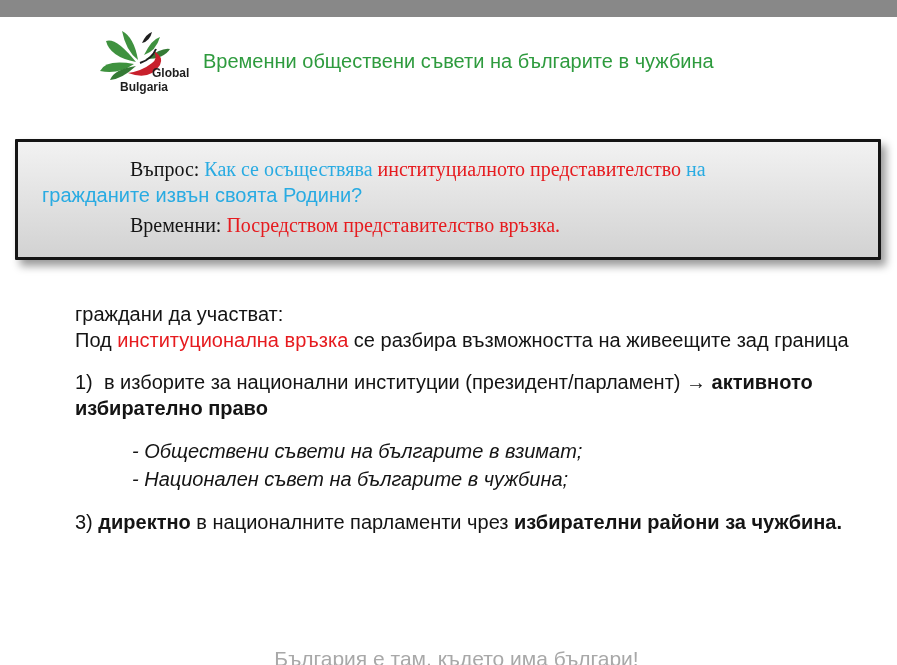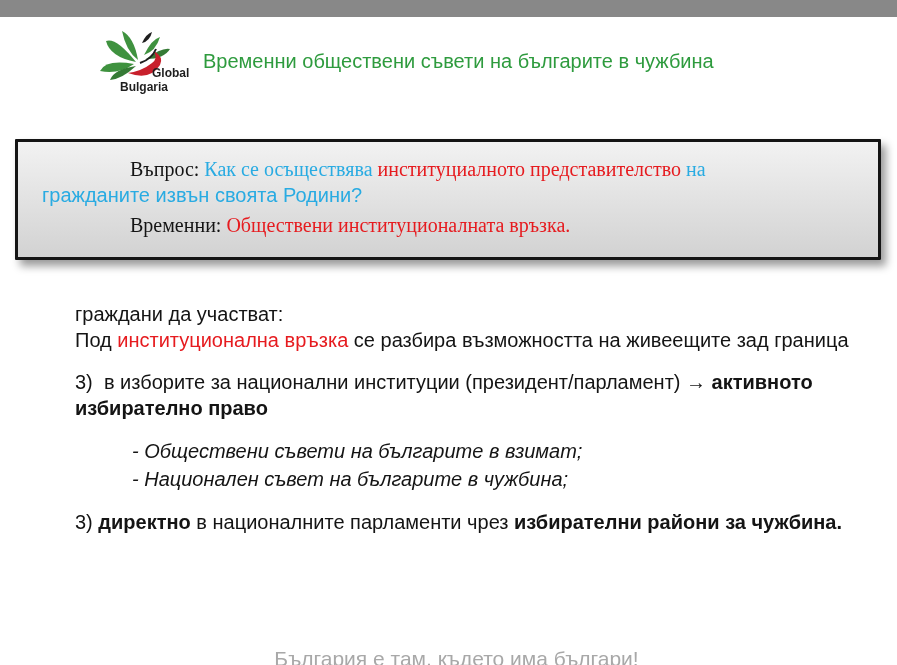--- a/index.html
+++ b/index.html
@@ -65,31 +65,31 @@
   </svg>
 
   <div class="title">Временни обществени съвети на българите в чужбина</div>
 
   <div class="qbox">
       <div class="block">
         <div class="line ind"><span class="seg k">Въпрос: </span><span class="seg bl">Как се осъществява </span><span class="seg r">институциалното представителство </span><span class="seg bl">на</span></div>
         <div class="line"><span class="seg bl">гражданите извън своята Родини?</span></div>
       </div>
       <div class="block">
-        <div class="line ind"><span class="seg k">Временни: </span><span class="seg r">Обществени институционалната връзка.</span></div>
+        <div class="line ind"><span class="seg k">Временни: </span><span class="seg r">Посредством представителство връзка.</span></div>
       </div>
     </div>
 
   <div class="bodytext">
       <div class="block">
         <div class="line"><span class="seg k">граждани да участват:</span></div>
         <div class="line"><span class="seg k">Под </span><span class="seg r">институционална връзка </span><span class="seg k">се разбира възможността на живеещите зад граница</span></div>
       </div>
       <div class="block">
-        <div class="line"><span class="seg k">3)  в изборите за национални институции (президент/парламент) </span><span class="seg b">→ активното</span></div>
+        <div class="line"><span class="seg k">1)  в изборите за национални институции (президент/парламент) </span><span class="seg b">→ активното</span></div>
         <div class="line"><span class="seg b">избирателно право</span></div>
       </div>
       <div class="block">
       </div>
       <div class="block sub">
         <div class="line it"><span class="seg k">- Обществени съвети на българите в взимат;</span></div>
         <div class="line it"><span class="seg k">- Национален съвет на българите в чужбина;</span></div>
       </div>
       <div class="block">
         <div class="line"><span class="seg k">3) </span><span class="seg b">директно</span><span class="seg k"> в националните парламенти чрез </span><span class="seg b">избирателни райони за чужбина.</span></div>

